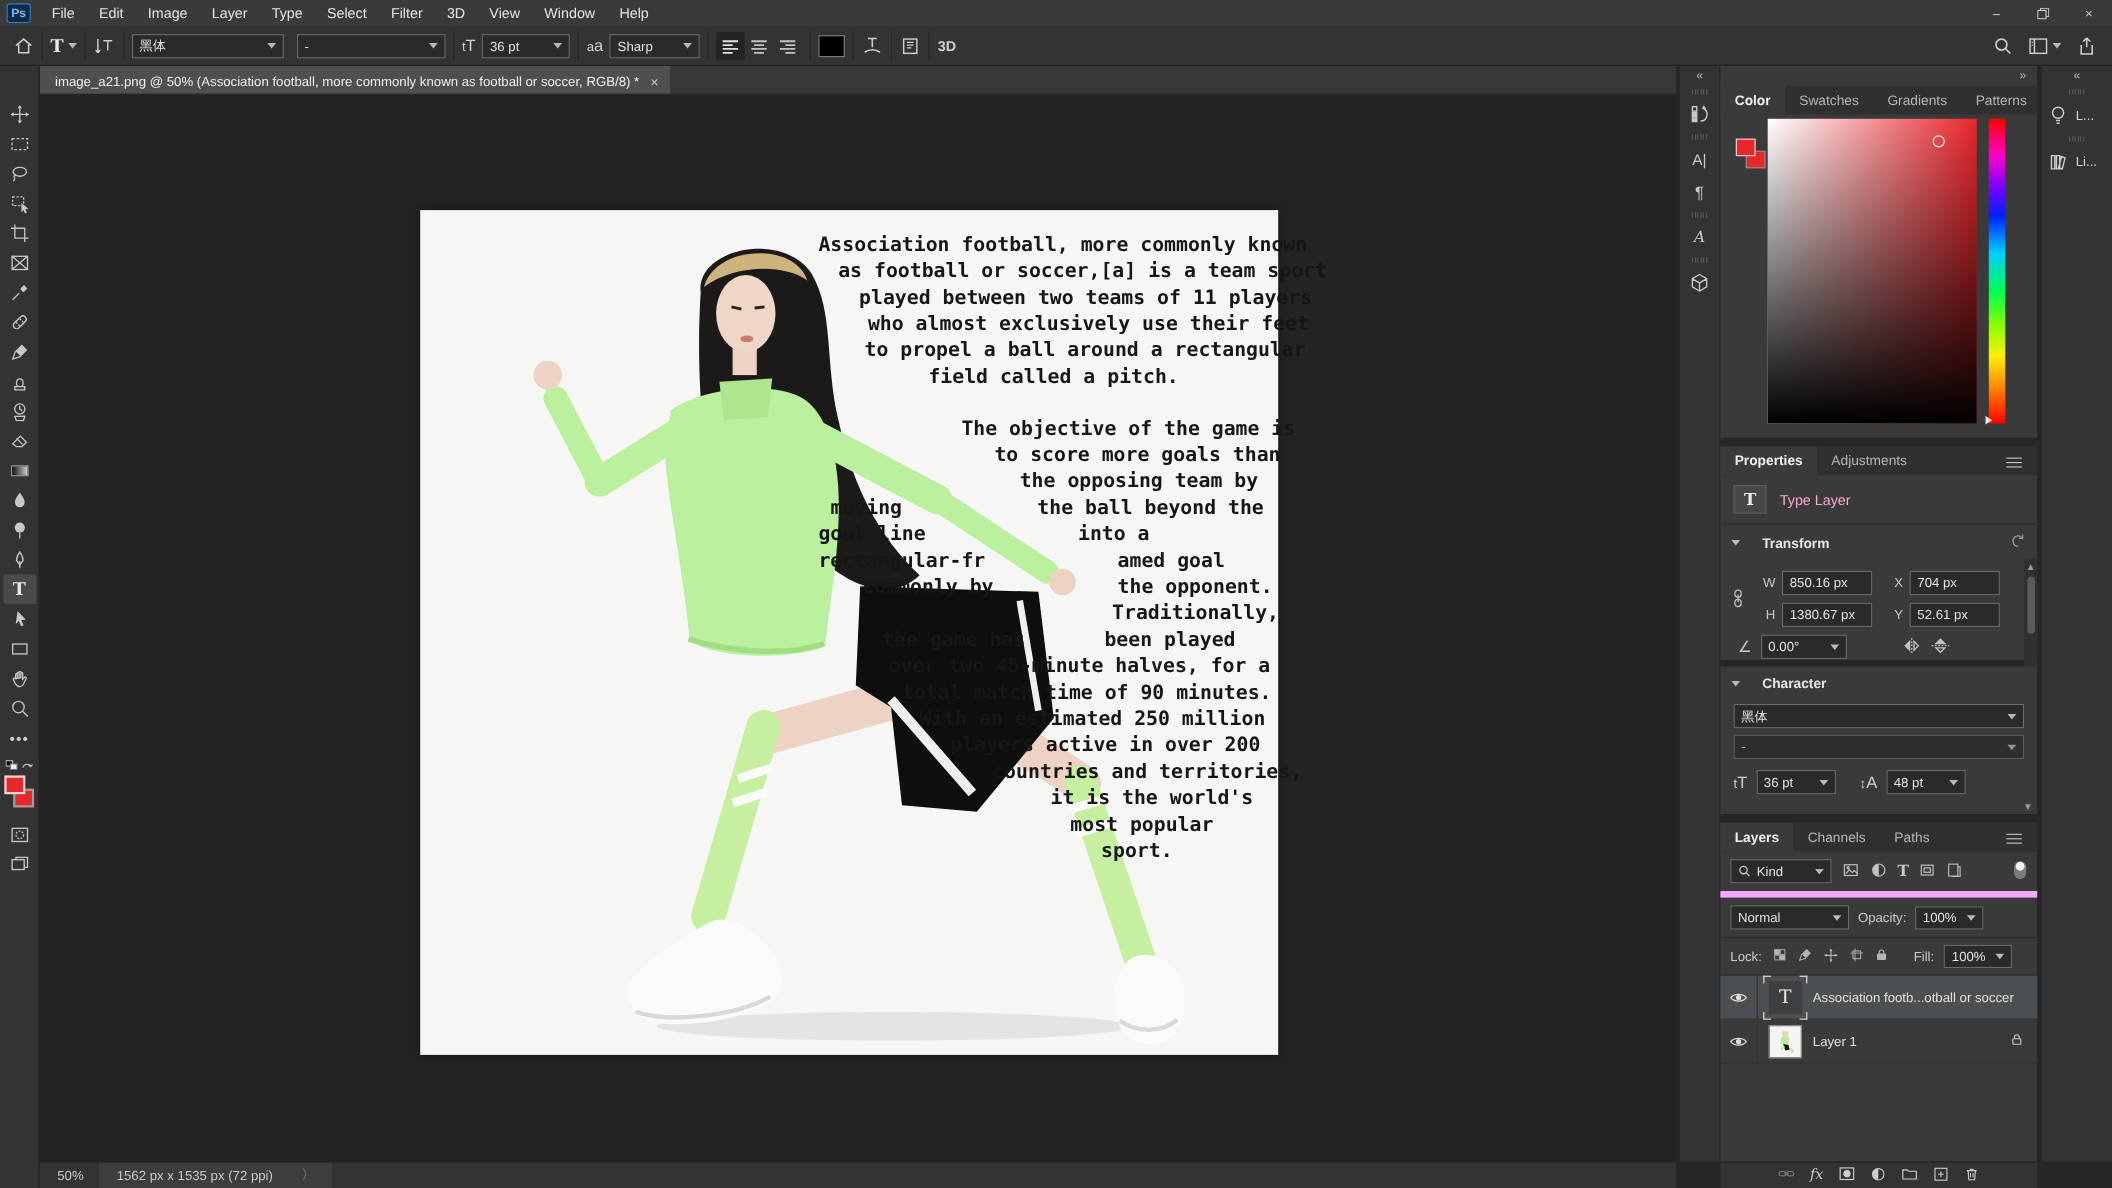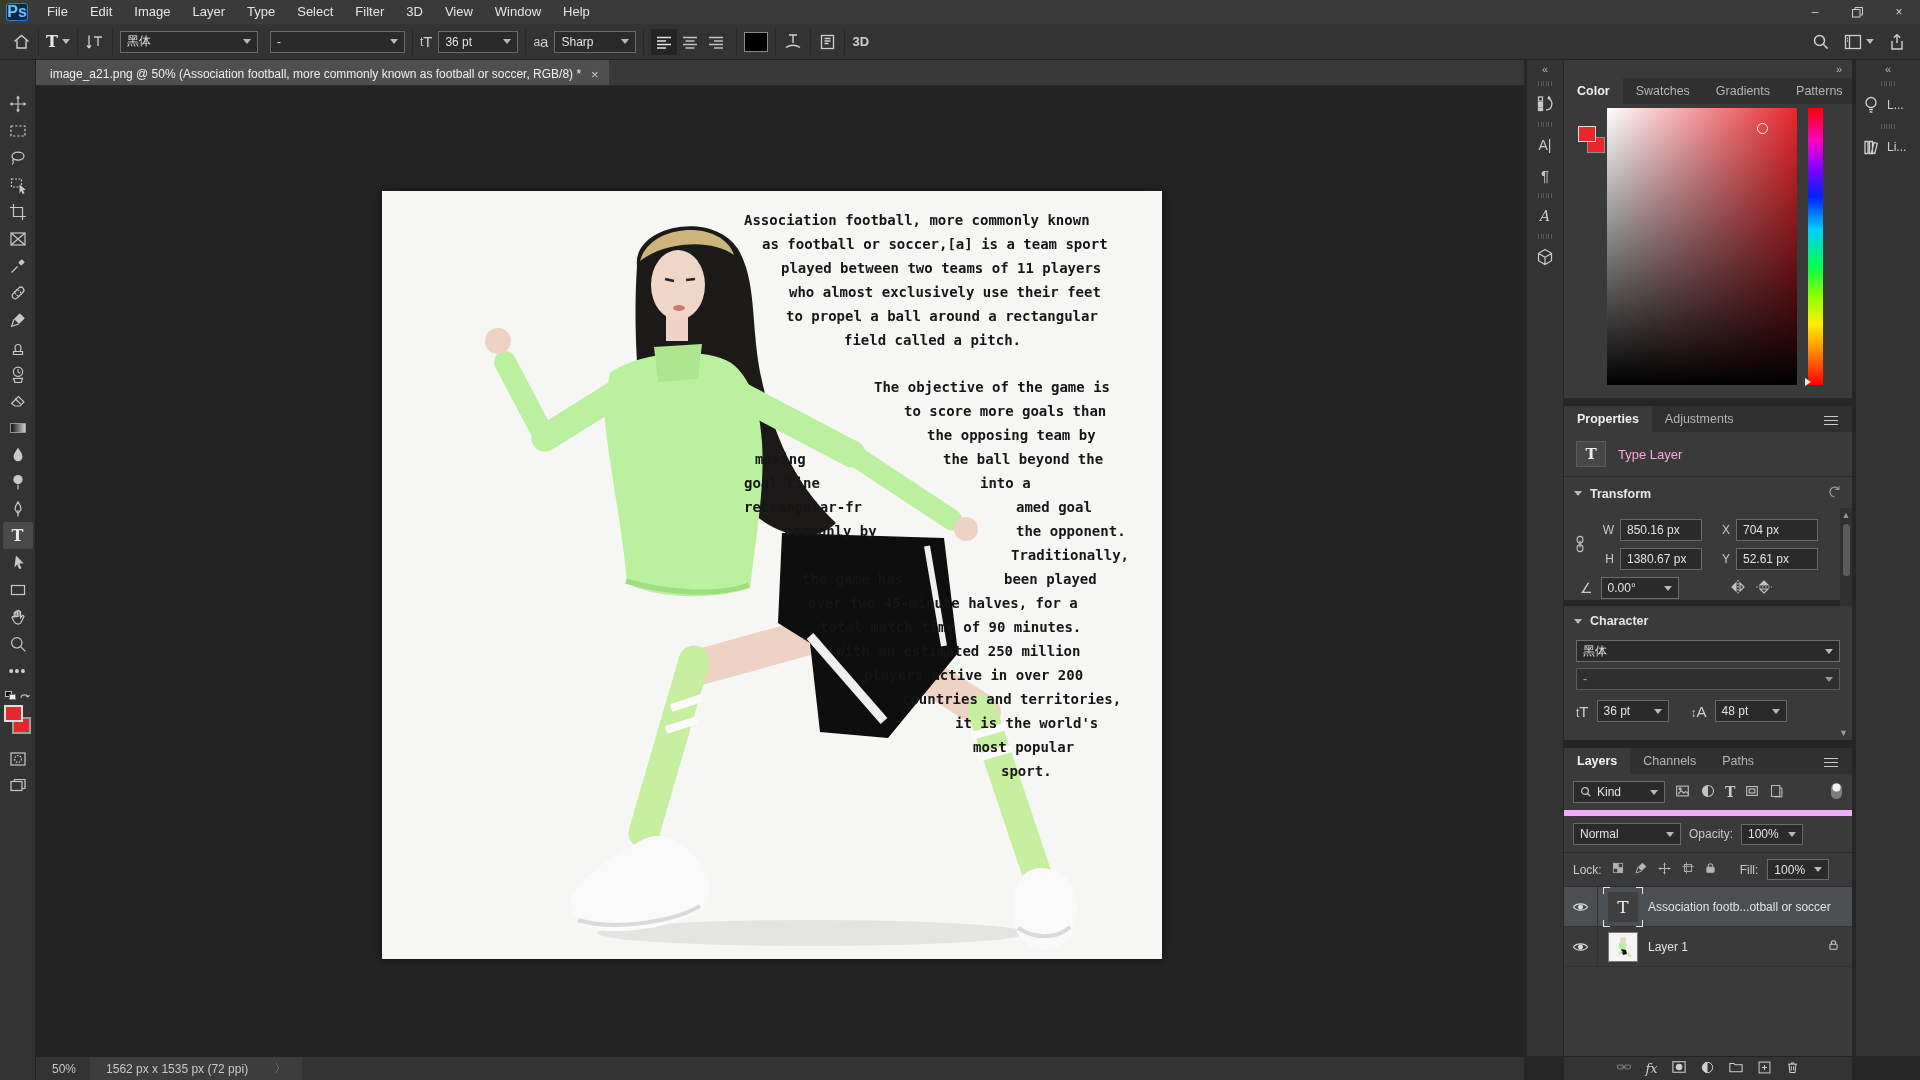--- a/index.html
+++ b/index.html
@@ -2,21 +2,21 @@
 <html><head>
 <meta charset="utf-8">
 <style>
   * { box-sizing:border-box; margin:0; padding:0; }
   html,body { width:1920px; height:1080px; overflow:hidden; }
   body { font-family:"Liberation Sans",sans-serif; background:#262626; color:#d6d6d6; font-size:13px; position:relative; }
   .abs { position:absolute; }
 
   
   .menubar { top:0; left:0; width:1920px; height:24px; background:#3a3a3a; display:flex; align-items:center; gap:0; z-index:5; }
-  .ps-logo { width:22px; height:18px; margin:0 8px 0 6px; background:#0d2a44; border:1px solid #2f7fd1; border-radius:3px; color:#6fc0ff; font-size:16px; font-weight:bold; display:flex; align-items:center; justify-content:center; }
+  .ps-logo { width:22px; height:18px; margin:0 8px 0 6px; background:#0d2a44; border:1px solid #2f7fd1; border-radius:3px; color:#6fc0ff; font-size:11px; font-weight:bold; display:flex; align-items:center; justify-content:center; }
   .menu-item { padding:0 11px; height:24px; line-height:24px; color:#e4e4e4; font-size:13px; cursor:default; }
   .win-controls { position:absolute; right:0; top:0; height:24px; display:flex; }
   .win-btn { width:42px; height:24px; display:flex; align-items:center; justify-content:center; color:#cfcfcf; font-size:12px; }
 
   .optionsbar { top:24px; left:0; width:1920px; height:36px; background:#333333; border-bottom:1px solid #232323; display:flex; align-items:center; z-index:4; }
   .ob-sep { width:1px; height:26px; background:#262626; margin:0 7px; }
   .ob-icon { display:flex; align-items:center; justify-content:center; color:#cfcfcf; }
   .field { background:#2a2a2a; border:1px solid #6a6a6a; height:22px; display:flex; align-items:center; padding:0 6px; color:#e2e2e2; font-size:12px; position:relative; }
   .chev { width:0; height:0; border-left:4px solid transparent; border-right:4px solid transparent; border-top:5px solid #b9b9b9; margin-left:auto; }
   .drop { justify-content:flex-start; }
@@ -39,21 +39,21 @@
   .tool .gradbox { width:16px; height:10px; background:linear-gradient(90deg,#111,#cfcfcf); border:1px solid #999; }
   .tool .dots { color:#cfcfcf; font-size:14px; letter-spacing:1px; }
   .fgbg { position:relative; width:30px; height:32px; margin-top:4px; }
   .fgbg .fg { position:absolute; left:1px; top:0; width:19px; height:17px; background:#e8262c; border:2px solid #dedede; z-index:2; }
   .fgbg .bg2 { position:absolute; left:9px; top:12px; width:19px; height:17px; background:#e8262c; border:2px solid #9d9d9d; }
   .mini-swap { display:flex; width:30px; justify-content:space-between; align-items:center; margin-top:6px; padding:0 2px; }
 
   
   .pasteboard { top:86px; left:36px; width:1488px; height:970px; background:#242424; overflow:hidden; }
   .canvas { position:absolute; left:346px; top:105px; width:780px; height:768px; background:#f6f6f4; box-shadow:0 0 10px rgba(0,0,0,.55); }
-  .cline { position:absolute; font-family:"DejaVu Sans Mono",monospace; font-size:14px; font-weight:bold; color:#161616; white-space:pre; letter-spacing:0; }
+  .cline { position:absolute; font-family:"DejaVu Sans Mono",monospace; font-size:18px; font-weight:bold; color:#161616; white-space:pre; letter-spacing:0; }
 
   
   .statusbar { top:1056px; left:36px; width:1488px; height:24px; background:#333333; border-top:1px solid #232323; display:flex; align-items:center; font-size:12px; color:#c9c9c9; }
   .statusbar .zoomv { padding:0 14px 0 16px; }
   .statusbar .dims { background:#3d3d3d; height:24px; display:flex; align-items:center; padding:0 16px; gap:26px; }
 
   
   .rightbg { top:60px; left:1524px; width:396px; height:1020px; background:#262626; }
   .strip { position:absolute; background:#333333; }
   .strip .sbtn { width:36px; height:30px; display:flex; align-items:center; justify-content:center; color:#c9c9c9; }
@@ -77,21 +77,21 @@
       background:linear-gradient(to bottom, rgba(0,0,0,0) 0%, #000 100%),
                  linear-gradient(to right, #ffffff 0%, #e8262c 100%); }
   .sat-marker { position:absolute; width:11px; height:11px; border:1.5px solid #f2f2f2; border-radius:50%; }
   .huebar { position:absolute; left:1808px; top:108px; width:15px; height:277px;
       background:linear-gradient(to bottom,#ff0000 0%,#ff00c8 12%,#8000ff 22%,#0020ff 32%,#00cfff 44%,#00ff50 57%,#8cff00 68%,#ffee00 78%,#ff8800 88%,#ff0000 100%); }
   .hue-marker { position:absolute; left:1805px; top:378px; width:0; height:0; border-top:4px solid transparent; border-bottom:4px solid transparent; border-left:6px solid #e8e8e8; }
 
   
   .typelayer-row { display:flex; align-items:center; gap:12px; padding:9px 12px; border-bottom:1px solid #2c2c2c; }
   .tl-thumb { width:30px; height:26px; background:#474747; border:1px solid #5c5c5c; display:flex; align-items:center; justify-content:center; font-family:"DejaVu Serif",serif; font-weight:bold; color:#ececec; font-size:15px; }
-  .sec-head { display:flex; align-items:center; gap:8px; padding:8px 10px 6px; font-weight:bold; color:#e6e6e6; font-size:12.5px; }
+  .sec-head { display:flex; align-items:center; gap:20px; padding:8px 10px 6px; font-weight:bold; color:#e6e6e6; font-size:12.5px; }
   .sec-head .dis { margin-left:auto; color:#8f8f8f; font-size:14px; }
   .tr-grid { padding:4px 14px 10px 8px; position:relative; }
   .tr-row { display:flex; align-items:center; gap:6px; margin:7px 0 7px 28px; }
   .tr-lab { width:14px; text-align:right; color:#c9c9c9; font-size:12px; }
   .tr-field { width:82px; overflow:hidden; white-space:nowrap; }
   .linkchain { position:absolute; left:8px; top:26px; color:#c9c9c9; }
   .angle-row { display:flex; align-items:center; gap:8px; margin:4px 0 2px 8px; }
   .vscroll { position:absolute; right:0; top:0; width:12px; height:100%; background:#303030; }
   .vscroll .thumbv { position:absolute; left:2.5px; top:16px; width:7px; height:52px; background:#5a5a5a; border-radius:4px; }
   .vscroll .arr { position:absolute; left:0; width:12px; text-align:center; color:#9a9a9a; font-size:9px; }

